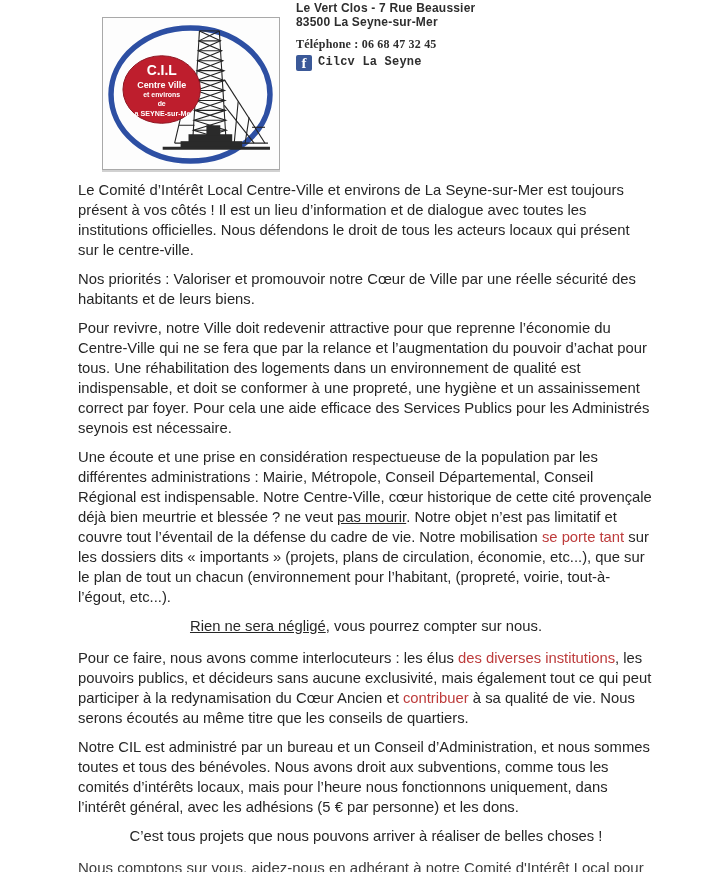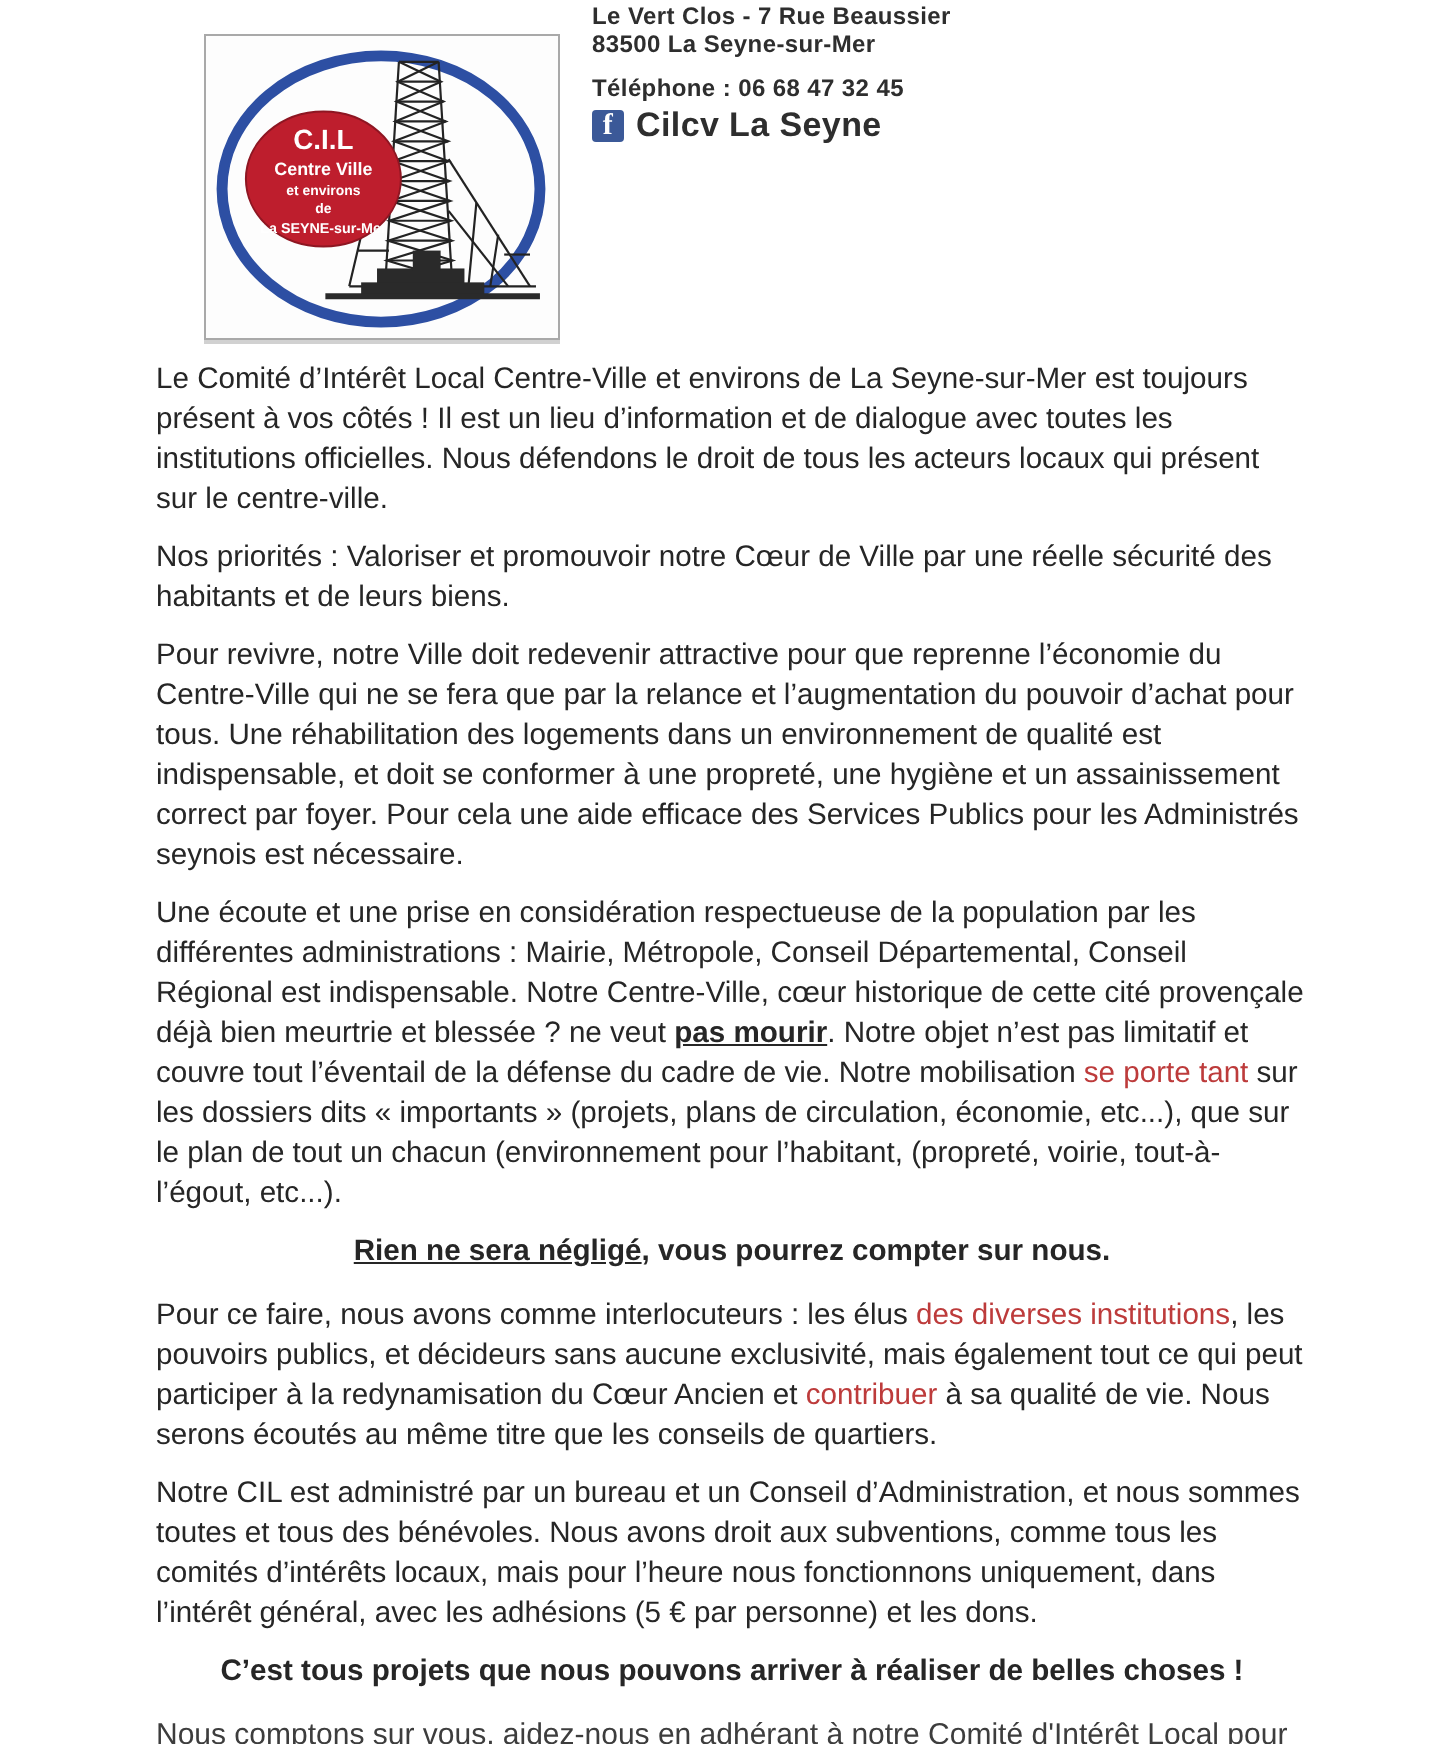--- a/index.html
+++ b/index.html
@@ -14,38 +14,38 @@
     box-sizing:border-box;
     margin-top:12px;
   }
   .logo-box svg{display:block;width:100%;height:100%;}
   .contact{
     position:absolute;left:296px;top:2px;width:300px;
     font-weight:bold;font-size:12px;line-height:13.5px;color:#2e2e2e;
     letter-spacing:.2px;
   }
   .contact .line{white-space:nowrap;}
-  .contact .phone-block{margin-top:9px;}
+  .contact .phone-block{margin-top:9px;font-family:Liberation Serif, serif;}
   .fb-row{display:flex;align-items:center;gap:6px;margin-top:3px;}
   .fb-icon{
     width:16px;height:16px;background:#3b5998;color:#fff;border-radius:2px;
     display:inline-flex;align-items:flex-end;justify-content:center;
     font-family:"Liberation Serif",serif;font-weight:bold;font-size:15px;line-height:15px;
     overflow:hidden;
   }
-  .fb-label{font-size:17px;}
+  .fb-label{font-size:12px;font-family:Liberation Mono, monospace;}
   
   .body-text{
     position:absolute;top:180px;left:78px;width:576px;
     font-size:14.8px;line-height:20px;color:#262626;
   }
   .body-text p{margin:0 0 9px 0;}
   .body-text p.center{text-align:center;margin:4px 0 12px 0;}
   .body-text p.alt{color:#3d3d3d;font-size:15px;margin-bottom:12px;}
-  .b{font-weight:bold;}
+  .b{font-weight:normal;}
   .u{text-decoration:underline;}
 </style>
 </head>
 <body>
 
 <div class="page">
 
   <div class="logo-box">
     <svg viewBox="0 0 177 152">
 

